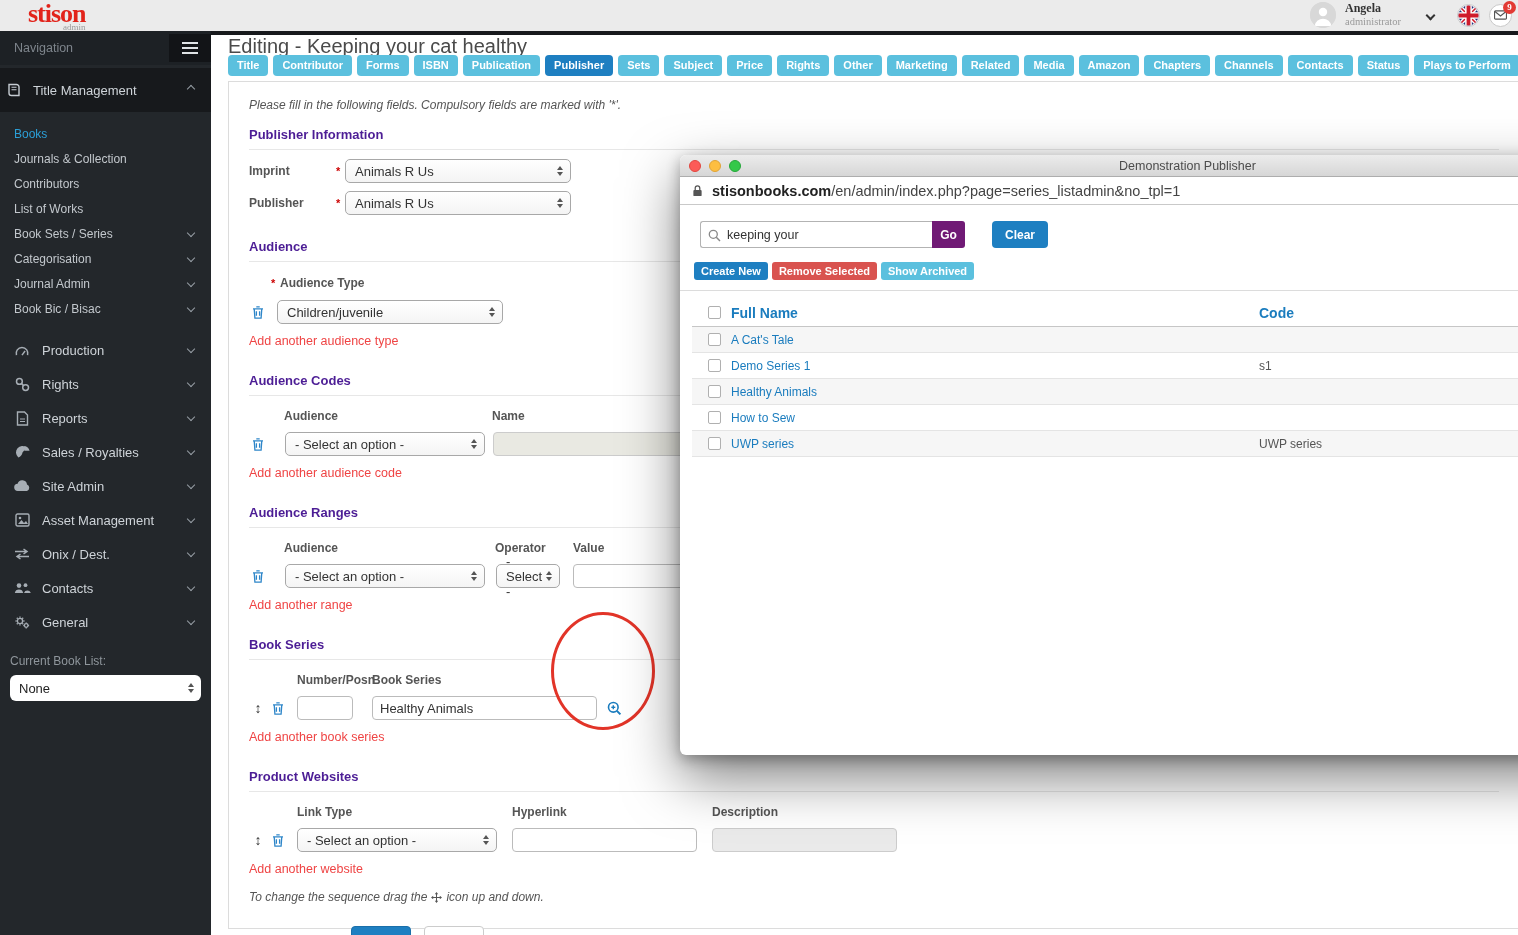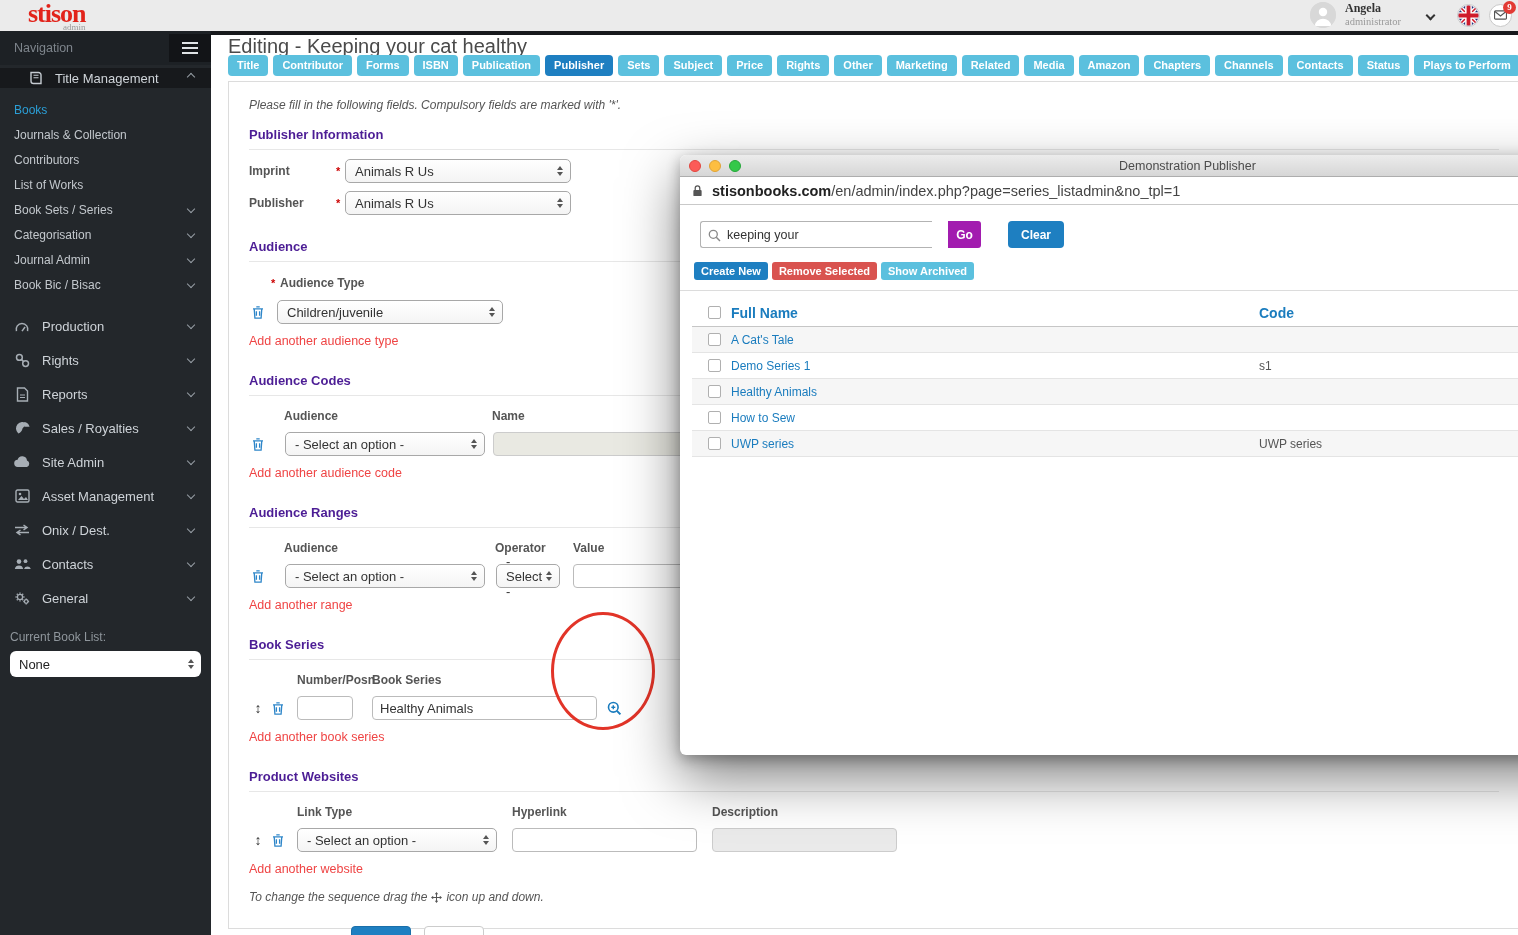--- a/index.html
+++ b/index.html
@@ -23,21 +23,21 @@
     width: 13px; height: 13px; border-radius: 50%; display: flex; align-items: center; justify-content: center; }
   .darkline { position: absolute; top: 31px; left: 0; width: 100%; height: 4px; background: #17191c; z-index: 1; }
 
   
   .sidebar { position: absolute; top: 31px; left: 0; width: 211px; bottom: 0; background: #23272b; z-index: 2; }
   .nav-row { height: 34px; background: #1d2125; display: flex; align-items: center; padding-left: 14px; position: relative; }
   .nav-label { color: #7e858c; font-size: 12.5px; }
   .burger { position: absolute; right: 0; top: 3px; width: 42px; height: 28px; background: #121417;
     display: flex; flex-direction: column; justify-content: center; align-items: center; gap: 3px; }
   .burger span { display: block; width: 16px; height: 2px; background: #dfe3e6; }
-  .tm-row { height: 20px; background: #17191c; display: flex; align-items: center; padding: 0 28px; color: #cfd4d9;
+  .tm-row { height: 44px; background: #17191c; display: flex; align-items: center; padding: 0 6px; color: #cfd4d9;
     font-size: 13px; position: relative; margin-top: 3px; }
   .tm-row .mi-icon { margin-right: 12px; display: flex; }
   .chev { width: 6px; height: 6px; border-right: 1.6px solid #969da4; border-bottom: 1.6px solid #969da4; display: inline-block; }
   .chev.down { transform: rotate(45deg); }
   .chev.up { transform: rotate(-135deg); }
   .row-chev { position: absolute; right: 17px; top: 50%; margin-top: -4px; }
   .sub-list { padding: 9px 0 2px; }
   .sub-item { height: 25px; display: flex; align-items: center; padding-left: 14px; font-size: 12px; color: #c3c8cd; position: relative; cursor: pointer; }
   .sub-item.active { color: #2b9fd7; }
   .main-list { padding-top: 10px; }
@@ -93,25 +93,25 @@
   .tl-red { background: #fc5b57; border: 1px solid #e2463f; }
   .tl-yel { background: #fdbe41; border: 1px solid #e0a335; }
   .tl-grn { background: #34c84a; border: 1px solid #26a73a; }
   .win-title { font-size: 12.5px; color: #4c4c4c; }
   .urlbar { height: 28px; background: #fff; border-bottom: 1px solid #c9c9c9; display: flex; align-items: center; padding-left: 12px; gap: 9px; }
   .url-text { font-size: 14.5px; }
   .url-domain { font-weight: bold; color: #222; }
   .url-path { color: #444; font-weight: normal; }
   .pu-content { padding-top: 16px; }
   .search-row { display: flex; align-items: center; padding-left: 20px; }
-  .search-wrap { position: relative; display: flex; gap: 16px; }
+  .search-wrap { position: relative; display: flex; }
   .search-input { width: 232px; height: 27px; border: 1px solid #b3b3b3; border-right: none; border-radius: 3px 0 0 3px;
     padding: 0 8px 0 26px; font-size: 12.5px; color: #333; font-family: inherit; outline: none; }
   .search-icon { position: absolute; left: 8px; top: 7px; }
-  .go-btn { width: 33px; height: 27px; background: #a21caf; color: #fff; font-size: 12px; font-weight: bold; border: none; border-radius: 0 3px 3px 0; cursor: pointer; }
+  .go-btn { width: 33px; height: 27px; background: #701a75; color: #fff; font-size: 12px; font-weight: bold; border: none; border-radius: 0 3px 3px 0; cursor: pointer; }
   .clear-btn { margin-left: 27px; height: 27px; padding: 0 13px; background: #1e7fc1; color: #fff; font-size: 12px; font-weight: bold; border: none; border-radius: 4px; cursor: pointer; }
   .action-row { display: flex; gap: 4px; padding-left: 14px; margin-top: 14px; }
   .abtn { height: 18px; display: inline-flex; align-items: center; padding: 0 7px; border-radius: 3px; color: #fff; font-size: 11px; font-weight: bold; cursor: pointer; border: none; }
   .abtn-create { background: #1e7fc1; }
   .abtn-remove { background: #d9534f; }
   .abtn-arch { background: #5bc0de; }
   .pu-divider { margin-top: 10px; border-top: 1px solid #dcdcdc; }
   .pu-table { margin-left: 12px; margin-top: 8px; }
   .pu-hrow { height: 28px; display: flex; align-items: center; padding-left: 16px; border-bottom: 1px solid #c6c6c6; position: relative; }
   .cbox { width: 13px; height: 13px; border: 1px solid #b0b0b0; border-radius: 2px; background: #fff; margin-right: 10px; flex: none; cursor: pointer; }

